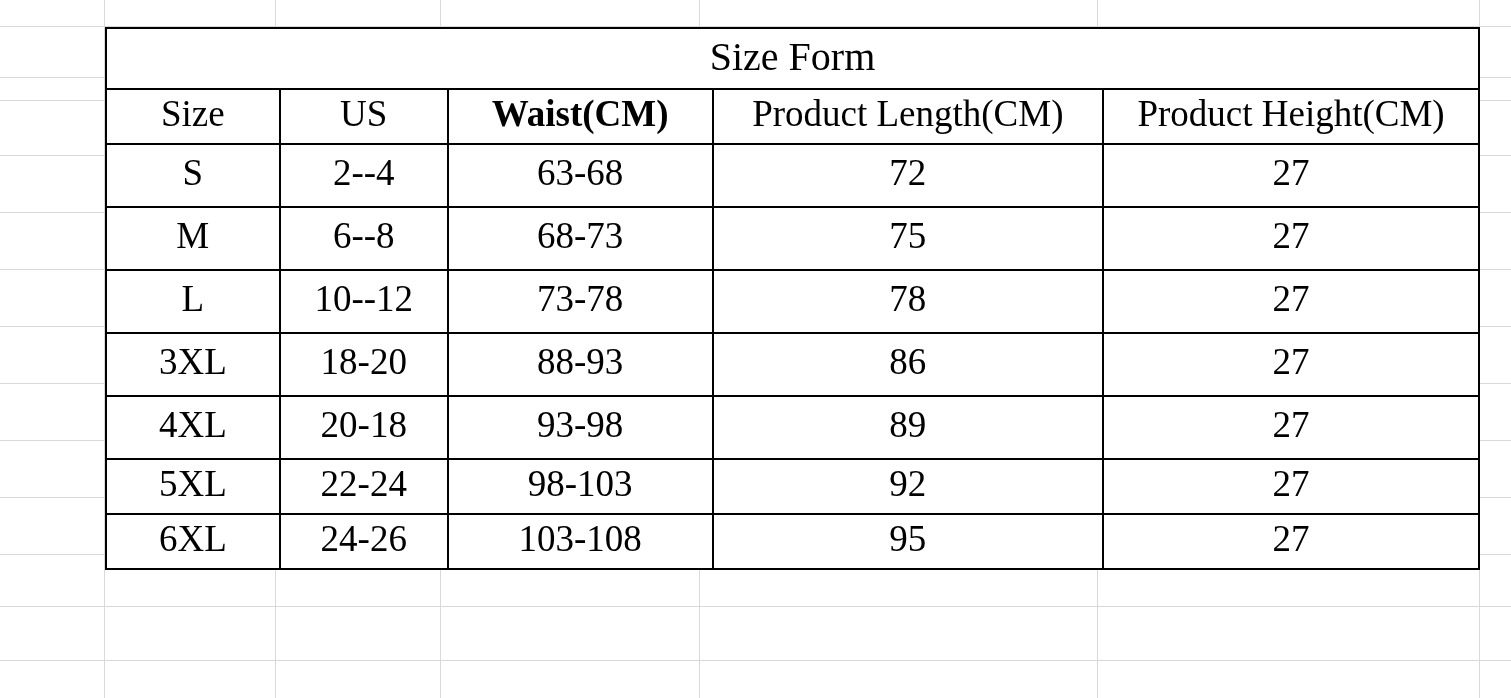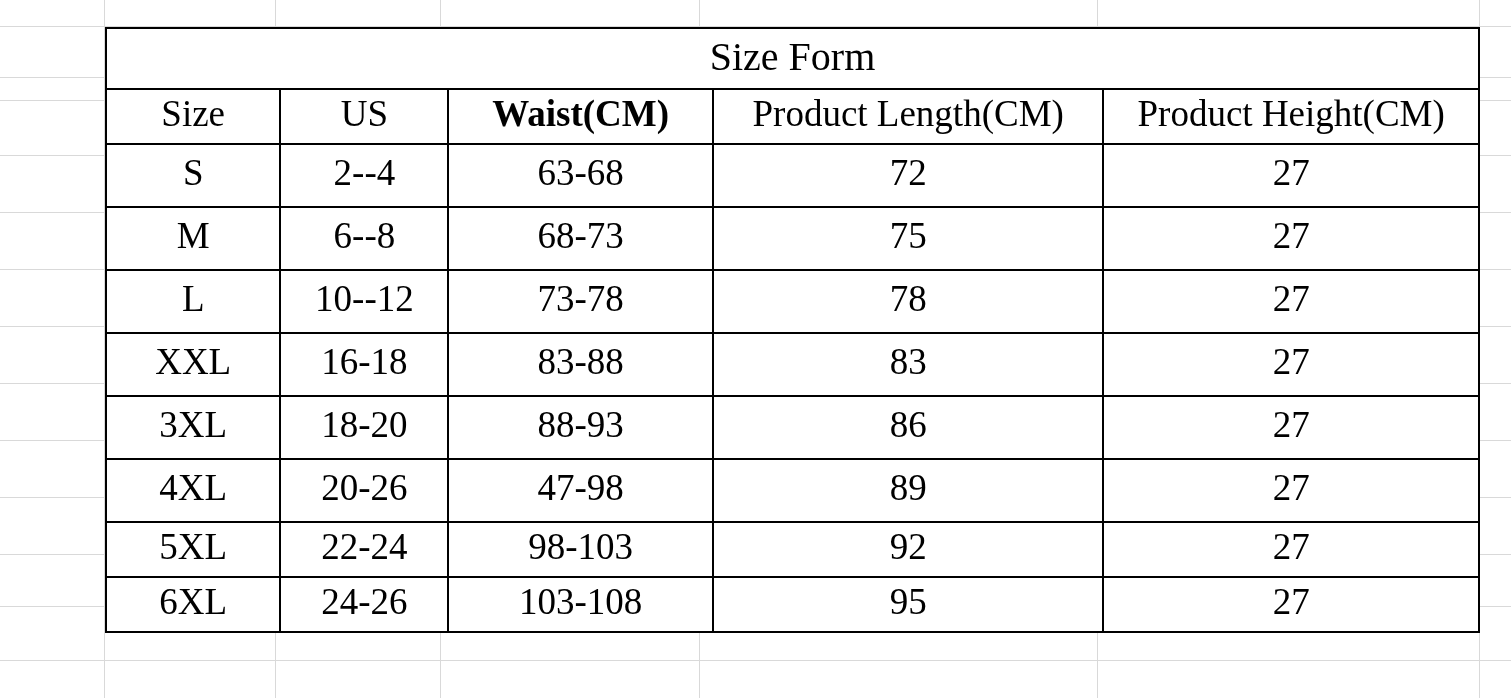--- a/index.html
+++ b/index.html
@@ -140,37 +140,30 @@
         <td>27</td>
       </tr>
       <tr class="data-row">
         <td>L</td>
         <td>10--12</td>
         <td>73-78</td>
         <td>78</td>
         <td>27</td>
       </tr>
       <tr class="data-row">
-        <td>XXL</td>
-        <td>16-18</td>
-        <td>83-88</td>
-        <td>83</td>
-        <td>27</td>
-      </tr>
-      <tr class="data-row">
         <td>3XL</td>
         <td>18-20</td>
         <td>88-93</td>
         <td>86</td>
         <td>27</td>
       </tr>
       <tr class="data-row">
         <td>4XL</td>
-        <td>20-26</td>
-        <td>47-98</td>
+        <td>20-18</td>
+        <td>93-98</td>
         <td>89</td>
         <td>27</td>
       </tr>
       <tr class="data-row tight">
         <td>5XL</td>
         <td>22-24</td>
         <td>98-103</td>
         <td>92</td>
         <td>27</td>
       </tr>

